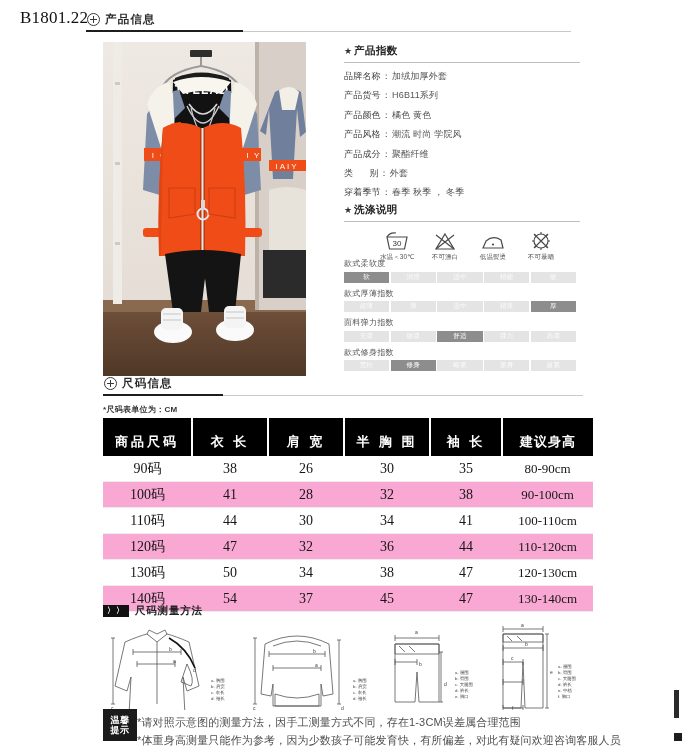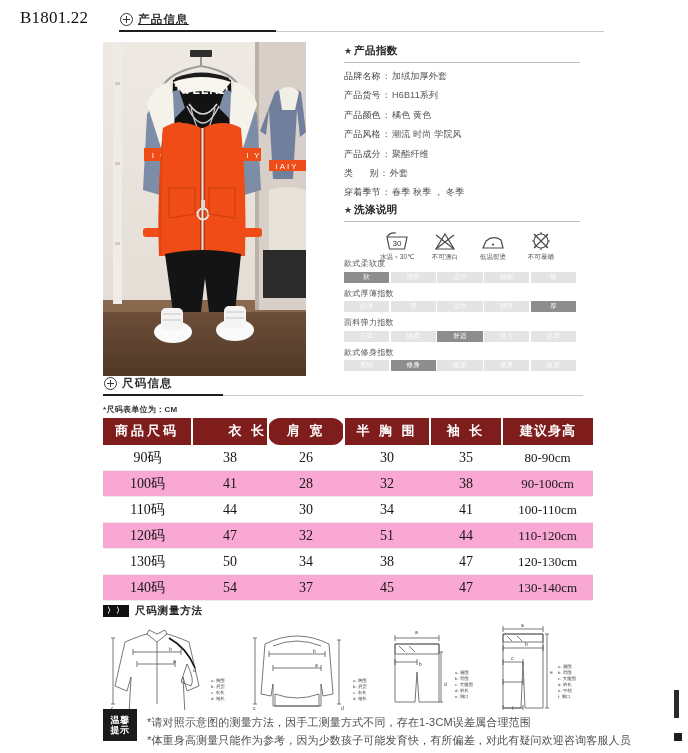--- a/index.html
+++ b/index.html
@@ -77,22 +77,22 @@
     letter-spacing:.3px;
   }
   .rcell.on{background:#8d8d8d;color:#ffffff;}
 
   
   .sizewrap{position:absolute;left:103px;top:404px;width:480px;}
   .unitnote{font-size:8px;font-weight:bold;color:#333;letter-spacing:.3px;margin-bottom:3px;}
   table.size{border-collapse:collapse;width:480px;table-layout:fixed;
     font-family:"Liberation Serif","DejaVu Serif",serif;}
   table.size th{
-    background:#7f1d1d;color:#ffffff;font-size:13px;font-weight:bold;
-    padding:4px 0 5px;letter-spacing:3px;border-right:2px solid #ffffff;
+    background:#000000;color:#ffffff;font-size:13px;font-weight:bold;
+    padding:15px 0 5px;letter-spacing:3px;border-right:2px solid #ffffff;
     font-family:"Liberation Sans","DejaVu Sans",sans-serif;
   }
   table.size th:last-child{border-right:none;letter-spacing:1px;}
   table.size td{
     text-align:center;font-size:14px;color:#161616;padding:3.5px 0;
     border-bottom:1px solid #ececec;
   }
   table.size tr.alt td{background:#f9a8d4;}
   table.size td.cm{font-size:13px;}
 
@@ -101,41 +101,41 @@
   .mh{display:flex;align-items:center;gap:6px;}
   .chev{
     background:#111;color:#fff;font-size:8px;font-weight:bold;
     padding:2px 4px 2.5px;letter-spacing:1px;line-height:1;
   }
   .mh .mt{font-size:10.5px;font-weight:bold;color:#222;letter-spacing:.8px;}
   .diagrams{margin-top:6px;position:relative;height:86px;}
   .diagrams svg{display:block;}
 
   
-  .warn{position:absolute;left:103px;top:709px;display:flex;gap:10px;align-items:flex-start;}
+  .warn{position:absolute;left:103px;top:709px;display:flex;align-items:flex-start;}
   .warnbox{
     width:34px;height:32px;background:#1b1b1b;color:#fff;
     display:flex;flex-direction:column;align-items:center;justify-content:center;
     font-size:9px;font-weight:bold;line-height:1.15;letter-spacing:.5px;flex:0 0 auto;
   }
   .warntext{padding-top:4px;}
   .warntext div{font-size:11px;color:#4e4e4e;line-height:1.65;letter-spacing:.15px;}
 
   
   .edge-mark{position:absolute;right:9px;top:690px;width:5px;height:28px;background:#2a2a2a;}
   .edge-mark2{position:absolute;right:6px;top:733px;width:8px;height:8px;background:#1d1d1d;}
 </style>
 </head>
 <body>
 
 <div class="page">
 
   <div class="sku">B1801.22</div>
 
-  <div class="sec-head" style="left:119px;top:12px;width:485px;text-decoration:underline;">
+  <div class="sec-head" style="left:86px;top:12px;width:485px;">
     <div class="row">
       <span class="plus"></span>
       <span class="sec-title">产品信息</span>
     </div>
     <div class="rule">
       <span class="dark" style="width:157px;"></span>
       <span class="light" style="left:157px;right:0;"></span>
     </div>
   </div>
 
@@ -371,22 +371,22 @@
       <span class="light" style="left:120px;right:0;"></span>
     </div>
   </div>
 
   <div class="sizewrap">
     <div class="unitnote">*尺码表单位为：CM</div>
     <table class="size">
       <thead>
         <tr>
           <th style="width:88px;">商品尺码</th>
-          <th style="width:74px;text-align:right;">衣 长</th>
-          <th style="width:74px;border-radius:12px;">肩 宽</th>
+          <th style="width:74px;">衣 长</th>
+          <th style="width:74px;">肩 宽</th>
           <th style="width:84px;">半 胸 围</th>
           <th style="width:70px;">袖 长</th>
           <th style="width:90px;">建议身高</th>
         </tr>
       </thead>
       <tbody>
         <tr>
           <td>90码</td>
           <td>38</td>
           <td>26</td>
@@ -407,21 +407,21 @@
           <td>44</td>
           <td>30</td>
           <td>34</td>
           <td>41</td>
           <td class="cm">100-110cm</td>
         </tr>
         <tr class="alt">
           <td>120码</td>
           <td>47</td>
           <td>32</td>
-          <td>51</td>
+          <td>36</td>
           <td>44</td>
           <td class="cm">110-120cm</td>
         </tr>
         <tr>
           <td>130码</td>
           <td>50</td>
           <td>34</td>
           <td>38</td>
           <td>47</td>
           <td class="cm">120-130cm</td>

